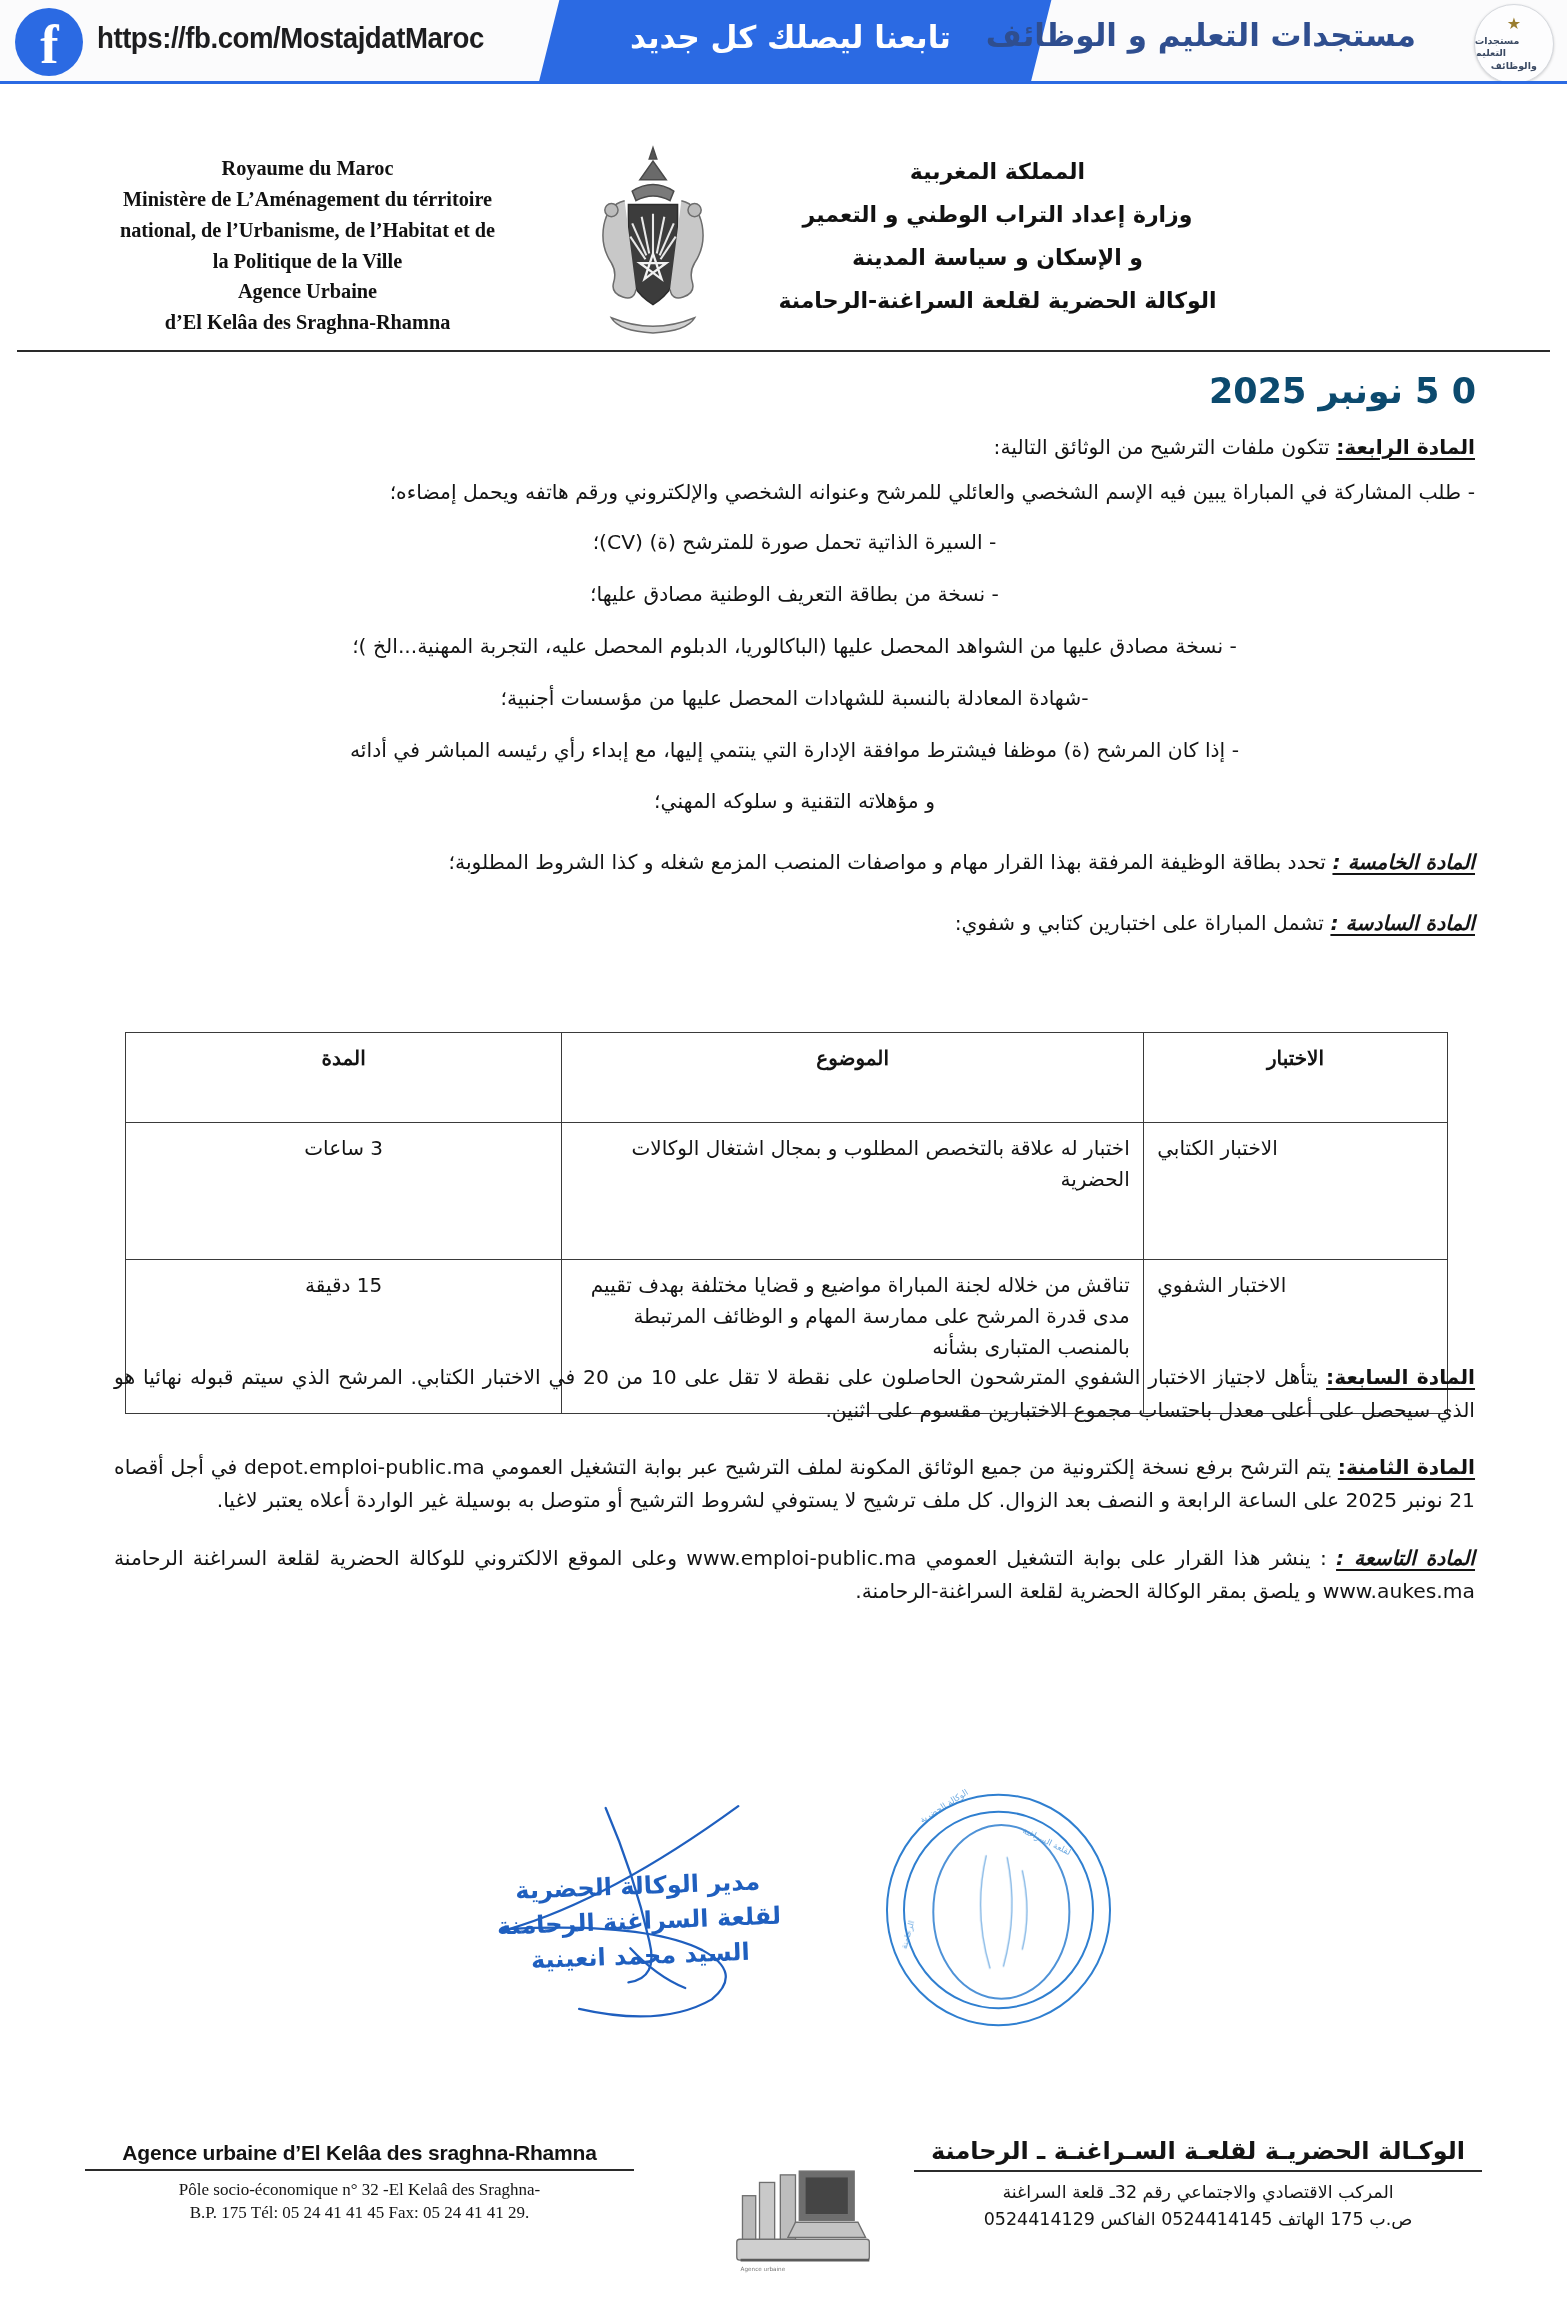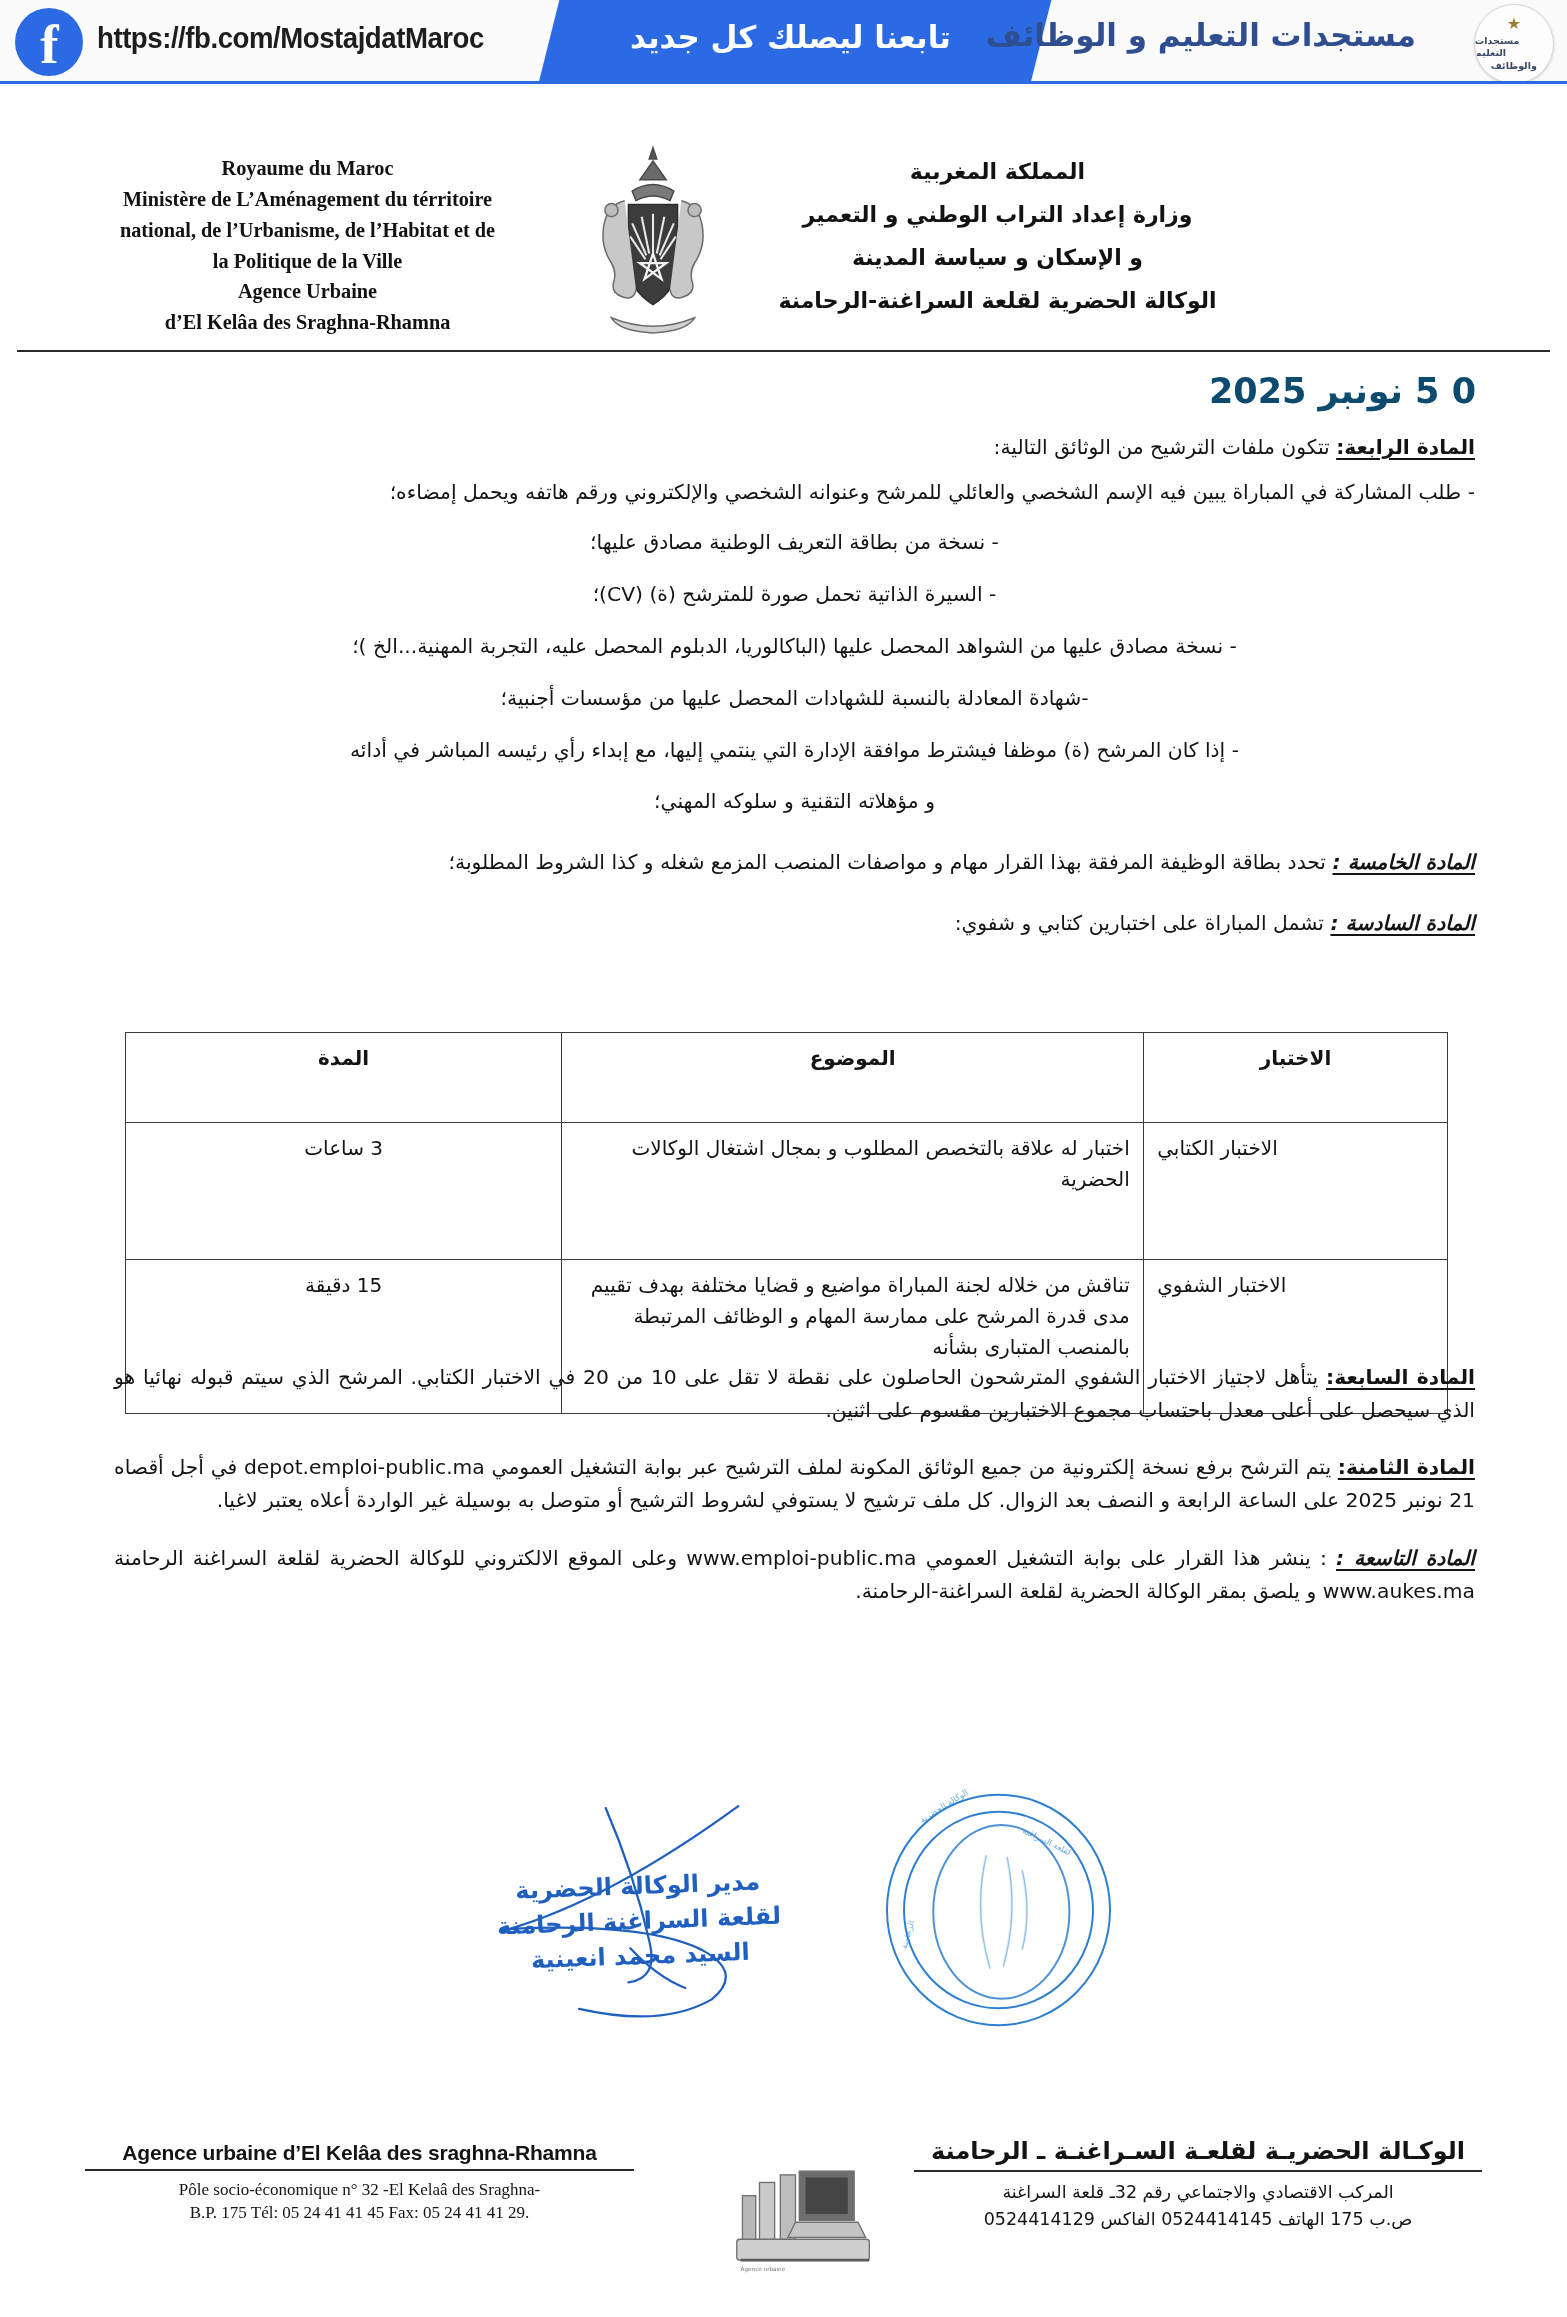--- a/index.html
+++ b/index.html
@@ -208,21 +208,21 @@
     font-family: "DejaVu Sans", sans-serif;
     font-size: 20px;
     color: #141414;
   }
   .exam-table th, .exam-table td {
     border: 1.5px solid #3a3a3a;
     padding: 9.5px 13.2px;
     vertical-align: top;
     line-height: 1.55;
   }
-  .exam-table th { font-weight: 700; text-align: center; }
+  .exam-table th { font-weight: 700; text-align: center; font-family: Liberation Serif, serif; }
   .exam-table .col-test   { width: 23%;  text-align: center; }
   .exam-table .col-subj   { width: 44%;  text-align: right; }
   .exam-table .col-dur    { width: 33%;  text-align: center; }
   .exam-table thead th.col-test { text-align: center; }
   .exam-table thead th.col-subj { text-align: center; }
   .exam-table thead th.col-dur  { text-align: center; }
   .exam-table tbody td.col-test { text-align: left; vertical-align: top; }
   .exam-table tbody td.col-dur  { text-align: center; vertical-align: top; }
   .row-h1 td, .row-h1 th { height: 70px; }
   .row-1  td { height: 117px; }
@@ -393,23 +393,23 @@
 
   <div class="body-ar">
 
     <p class="para right">
       <span class="art-head">المادة الرابعة:</span>
       <span>تتكون ملفات الترشيح من الوثائق التالية:</span>
     </p>
 
     <p class="para just p-bullet1">- طلب المشاركة في المباراة يبين فيه الإسم الشخصي والعائلي للمرشح  وعنوانه الشخصي والإلكتروني ورقم هاتفه ويحمل إمضاءه؛</p>
 
+    <p class="para center p-bullet2">- السيرة الذاتية تحمل صورة للمترشح (ة) (CV)؛</p>
+
     <p class="para center p-bullet3">- نسخة من بطاقة التعريف الوطنية مصادق عليها؛</p>
-
-    <p class="para center p-bullet2">- السيرة الذاتية تحمل صورة للمترشح (ة) (CV)؛</p>
 
     <p class="para center p-bullet4">- نسخة مصادق عليها من الشواهد المحصل عليها (الباكالوريا، الدبلوم المحصل عليه، التجربة المهنية...الخ )؛</p>
 
     <p class="para center p-bullet5">-شهادة المعادلة بالنسبة للشهادات المحصل عليها من مؤسسات أجنبية؛</p>
 
     <p class="para center p-bullet6">- إذا كان المرشح (ة) موظفا فيشترط موافقة الإدارة التي ينتمي إليها، مع إبداء رأي رئيسه المباشر في أدائه</p>
 
     <p class="para center" style="margin-bottom:28px">و مؤهلاته التقنية و سلوكه المهني؛</p>
 
     <p class="para right" style="margin-bottom:28px">

